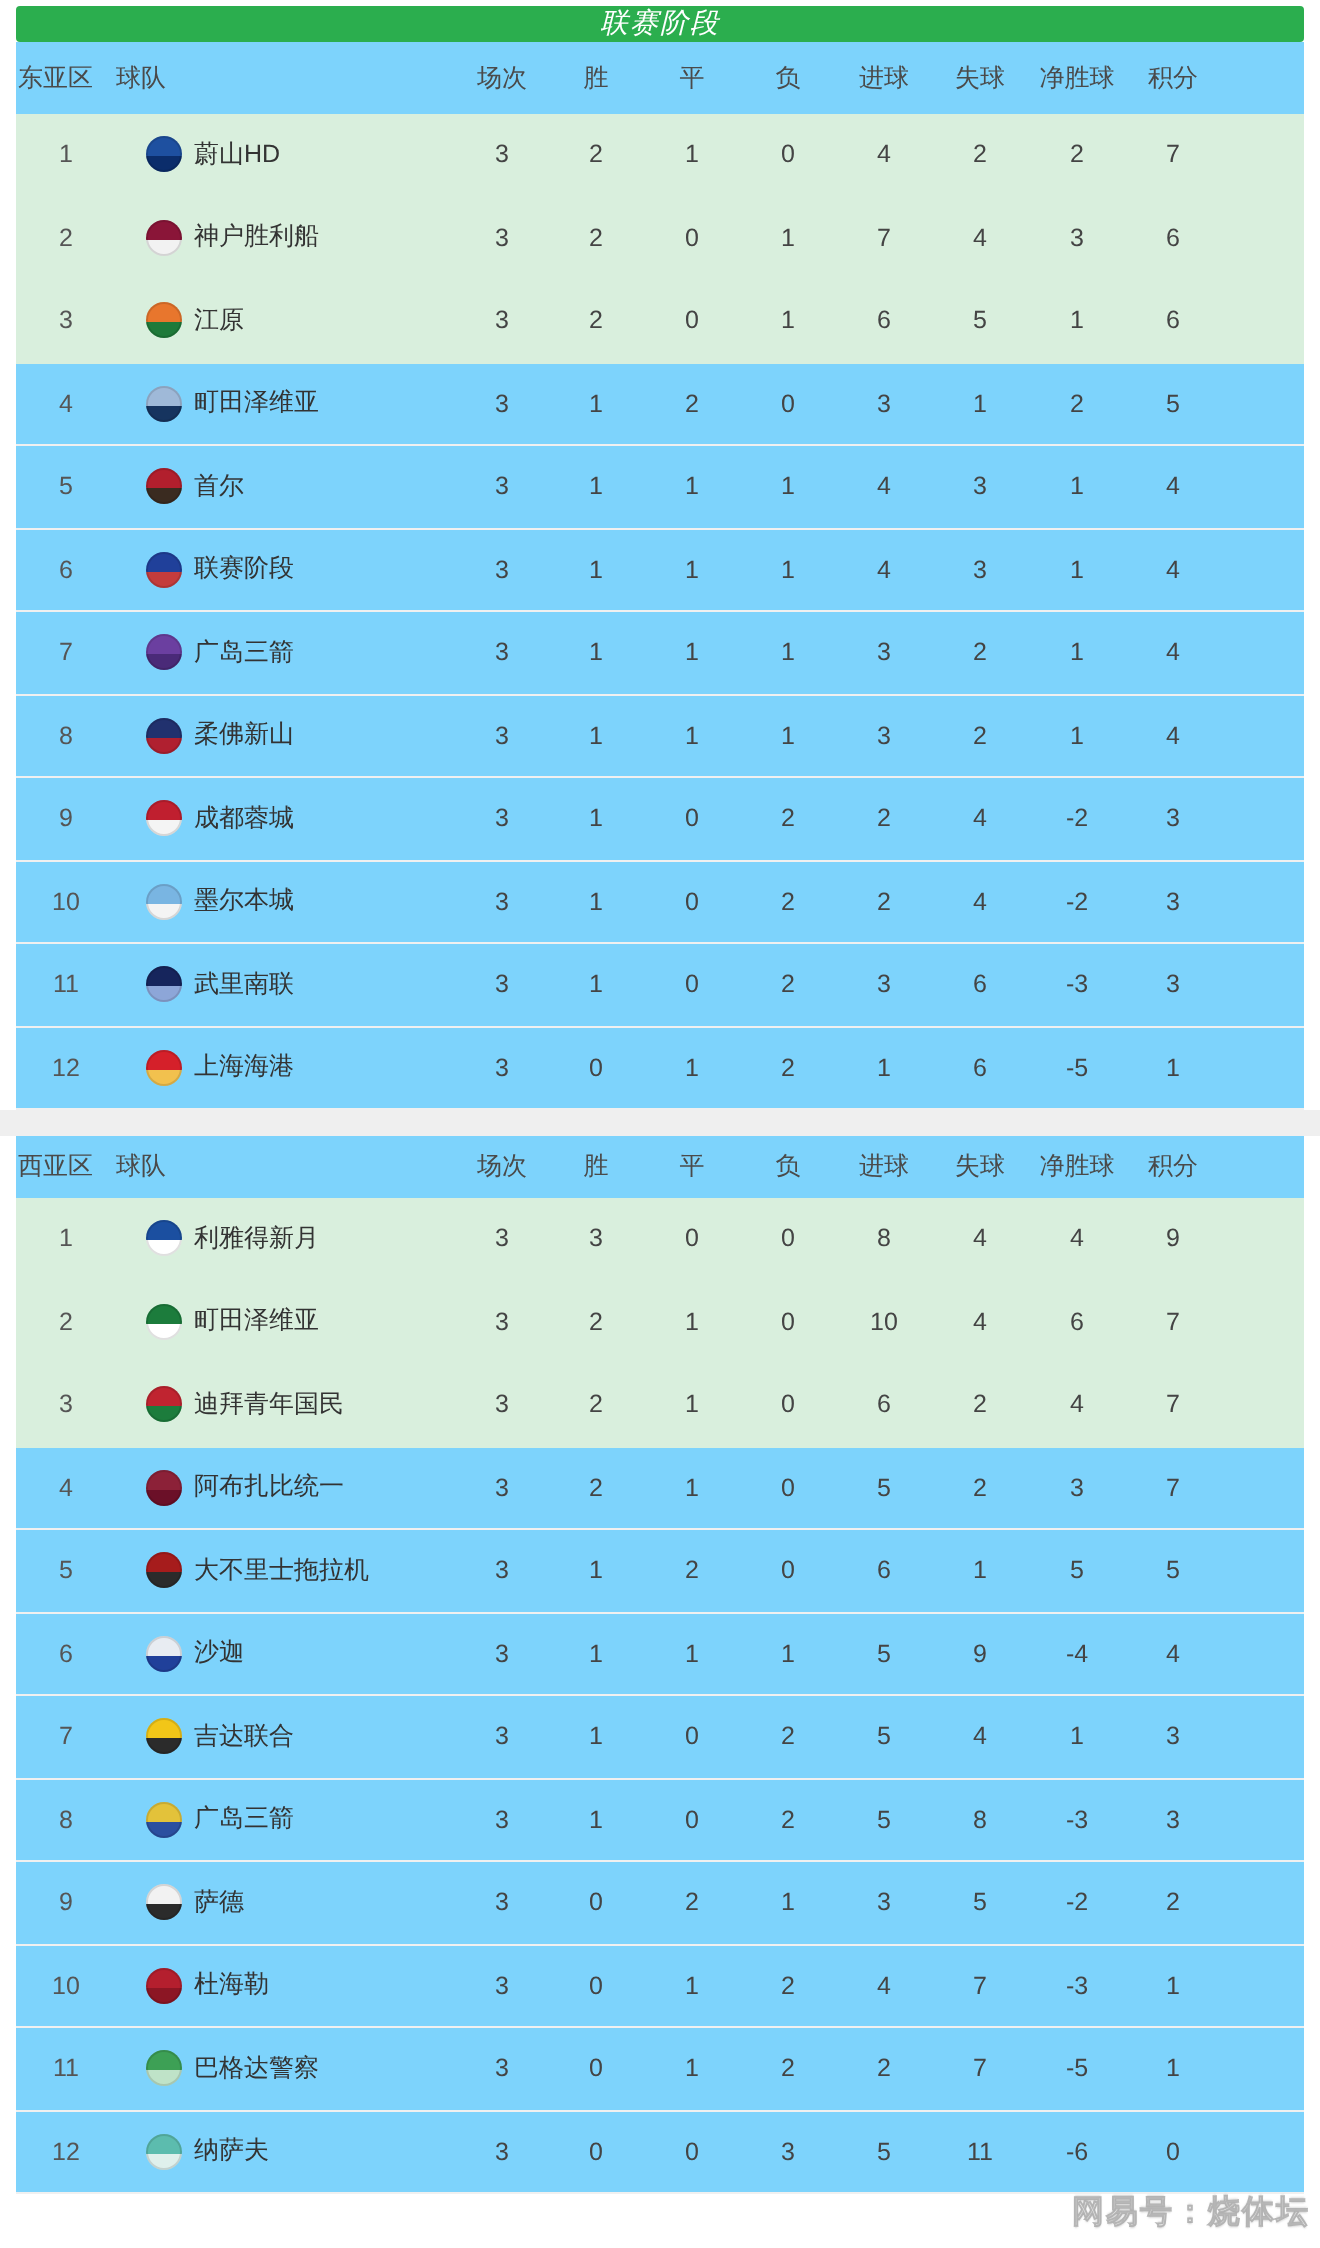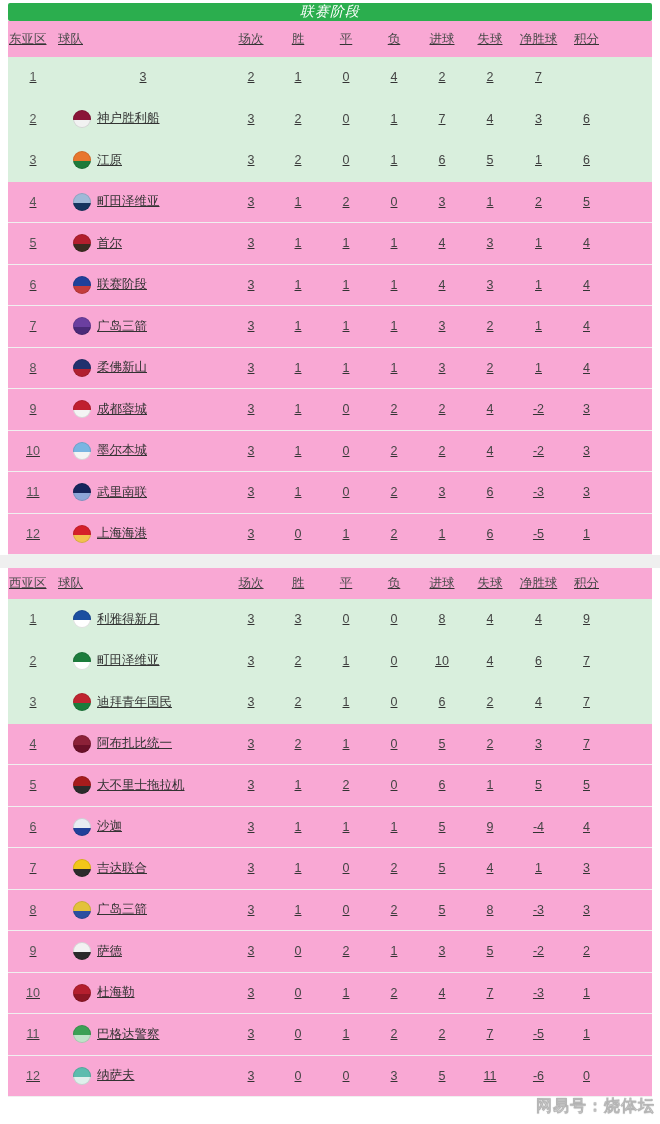--- a/index.html
+++ b/index.html
@@ -10,21 +10,21 @@
     font-family:"Liberation Sans","DejaVu Sans",sans-serif;
     color:#333;
     overflow:hidden;
   }
   .titlebar-wrap{padding:3px 8px 0 8px;}
   .titlebar{
     height:18px;border-radius:2px;
     display:flex;align-items:flex-start;justify-content:center;
     color:#fff;font-size:14px;letter-spacing:1px;font-style:italic;
   }
-  .card{margin:0 8px;background:#f9a8d4;text-decoration:underline;}
+  .card{margin:0 8px;background:#7dd3fc;}
   .hrow,.row{
     display:grid;
     grid-template-columns:50px 170px 46px 48px 48px 48px 48px 48px 49px 47px 1fr;
     align-items:center;
     box-sizing:border-box;
   }
   .hrow{height:36px;font-size:12.5px;color:#4a4a4a;}
   .card.second .hrow{height:31px;}
   .row{height:41.5px;font-size:12.5px;border-bottom:1px solid #f0f0f0;}
   .row.hl{background:#d9efdd;border-bottom-color:#d9efdd;}
@@ -72,20 +72,24 @@
       <span class="c th-num">负</span>
       <span class="c th-num">进球</span>
       <span class="c th-num">失球</span>
       <span class="c th-num">净胜球</span>
       <span class="c th-num">积分</span>
       <span></span>
     </div>
     <div class="rows">
   <div class="row hl" style="background: rgb(217, 239, 221);">
     <span class="c rankcell">1</span>
+    <span class="teamcell">
+      <span class="logo" style="background: linear-gradient(rgb(30, 80, 160) 55%, rgb(11, 45, 107) 55%);"></span>
+      <span class="tname">蔚山HD</span>
+    </span>
     <span class="c num">3</span>
     <span class="c num">2</span>
     <span class="c num">1</span>
     <span class="c num">0</span>
     <span class="c num">4</span>
     <span class="c num">2</span>
     <span class="c num">2</span>
     <span class="c num">7</span>
     <span></span>
   </div>

